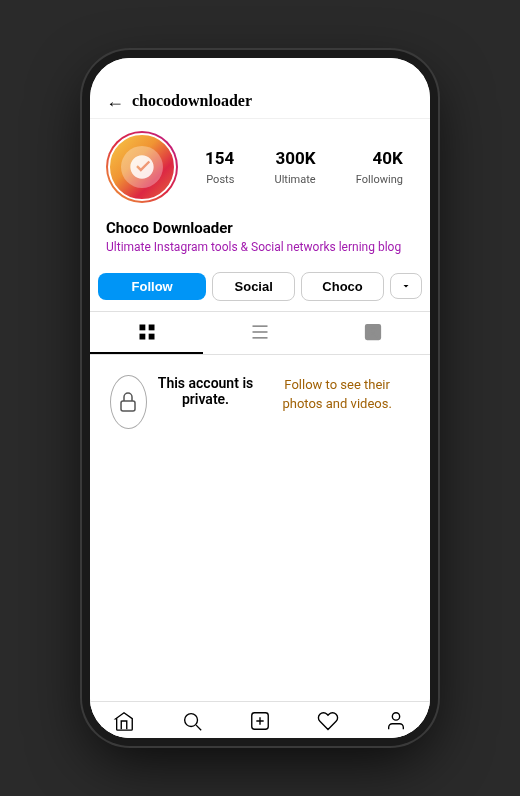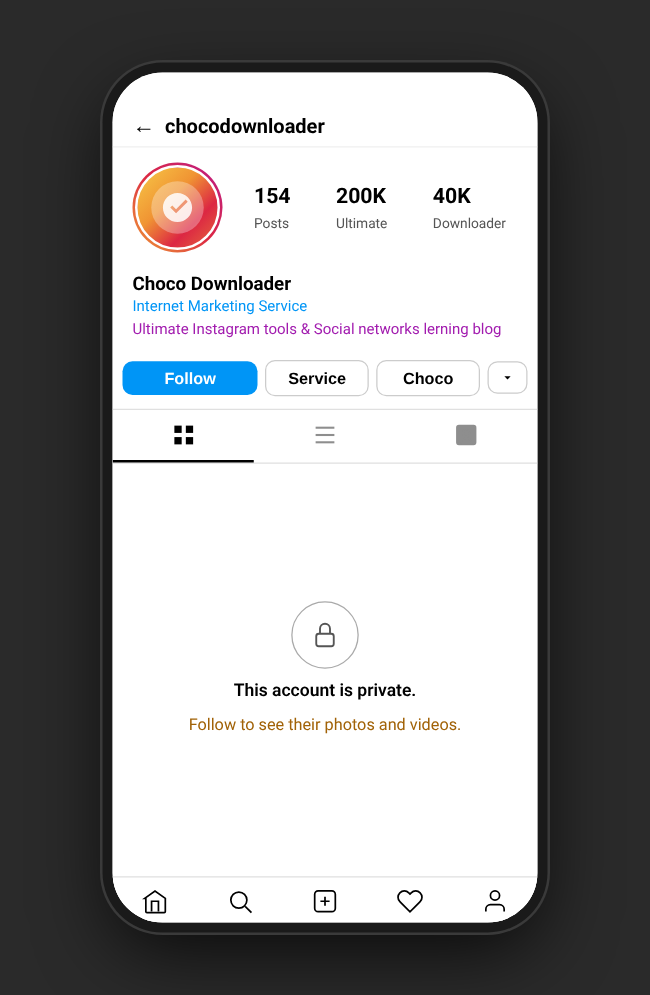--- a/index.html
+++ b/index.html
@@ -43,20 +43,21 @@
     }
     .back-arrow {
       font-size: 18px;
       margin-right: 8px;
       color: #000;
     }
     .header-username {
       font-size: 16px;
       font-weight: 700;
       color: #000;
+      font-family: Liberation Serif, serif;
     }
     
     .profile-section {
       padding: 12px 16px 8px;
     }
     .profile-top {
       display: flex;
       align-items: center;
       gap: 16px;
       margin-bottom: 10px;
@@ -92,21 +93,21 @@
     .avatar-icon svg {
       fill: rgba(255,255,255,0.85);
     }
     .stats {
       display: flex;
       gap: 18px;
       flex: 1;
       justify-content: space-around;
     }
     .stat-item {
-      text-align: left;
+      text-align: right;
     }
     .stat-number {
       font-size: 17px;
       font-weight: 700;
       color: #000;
       display: block;
     }
     .stat-label {
       font-size: 11px;
       color: #555;
@@ -192,22 +193,21 @@
     .tab-item svg {
       fill: #8e8e8e;
     }
     .tab-item.active svg {
       fill: #000;
     }
     
     .private-content {
       flex: 1;
       display: flex;
-      flex-direction: column;
-      align-items: center;
+      flex-direction: row;
       justify-content: center;
       padding: 20px;
       gap: 10px;
     }
     .lock-circle {
       width: 54px;
       height: 54px;
       border-radius: 50%;
       border: 1.5px solid #aaa;
       display: flex;
@@ -271,37 +271,36 @@
             </div>
           </div>
         </div>
 
         <div class="stats">
           <div class="stat-item">
             <span class="stat-number">154</span>
             <span class="stat-label">Posts</span>
           </div>
           <div class="stat-item">
-            <span class="stat-number">200K</span>
+            <span class="stat-number">300K</span>
             <span class="stat-label">Ultimate</span>
           </div>
           <div class="stat-item">
             <span class="stat-number">40K</span>
-            <span class="stat-label">Downloader</span>
+            <span class="stat-label">Following</span>
           </div>
         </div>
       </div>
       <div class="profile-name">Choco Downloader</div>
-      <div class="profile-category">Internet Marketing Service</div>
       <div class="profile-bio">Ultimate Instagram tools &amp; Social networks lerning blog</div>
     </div>
 
     <div class="action-buttons">
       <button class="btn-follow">Follow</button>
-      <button class="btn-outline">Service</button>
+      <button class="btn-outline">Social</button>
       <button class="btn-outline">Choco</button>
       <button class="btn-chevron">
         <svg width="12" height="12" viewBox="0 0 24 24" fill="#000">
             <path d="M7 10l5 5 5-5z"></path>
           </svg>
       </button>
     </div>
 
     <div class="tab-bar">
       <div class="tab-item active">

